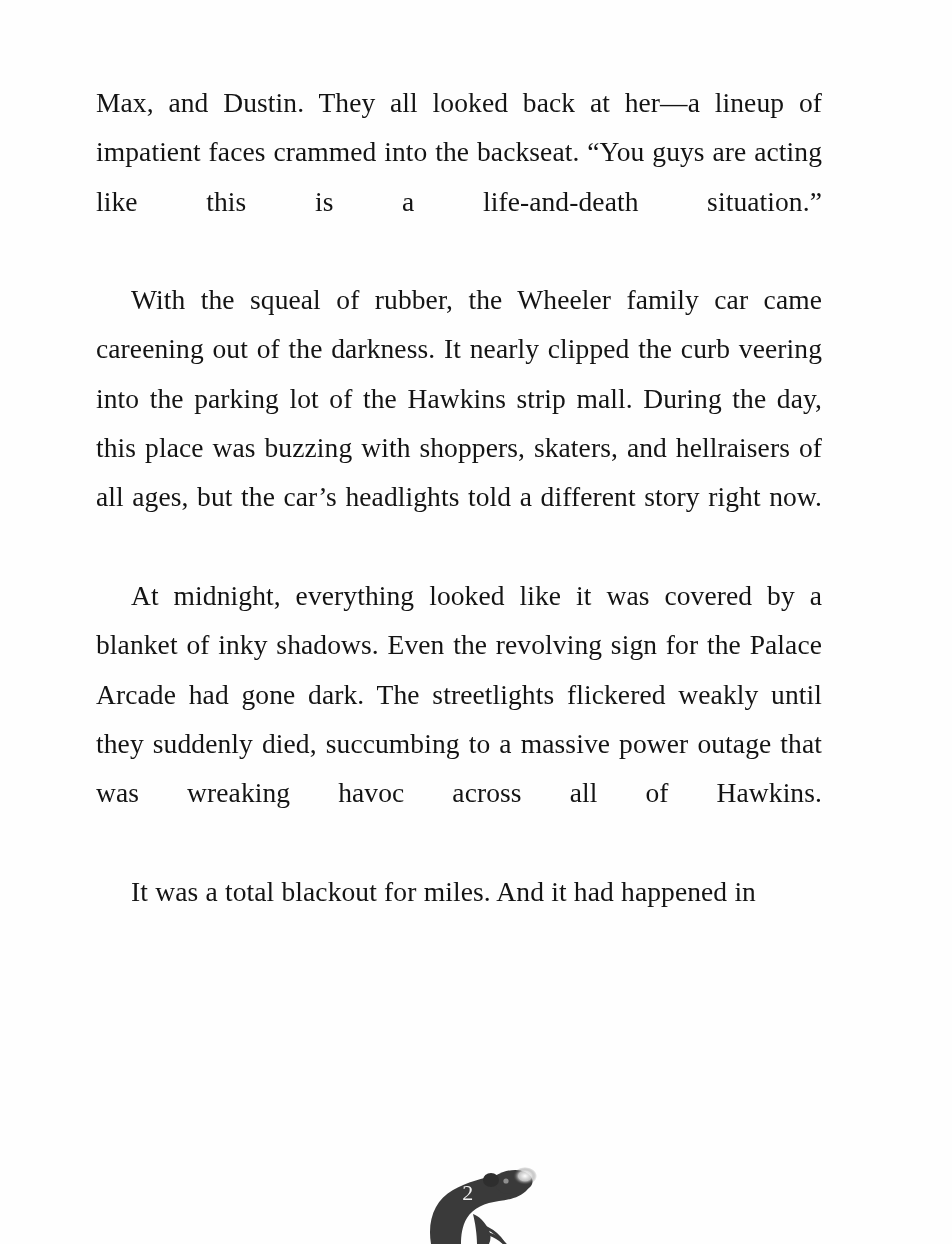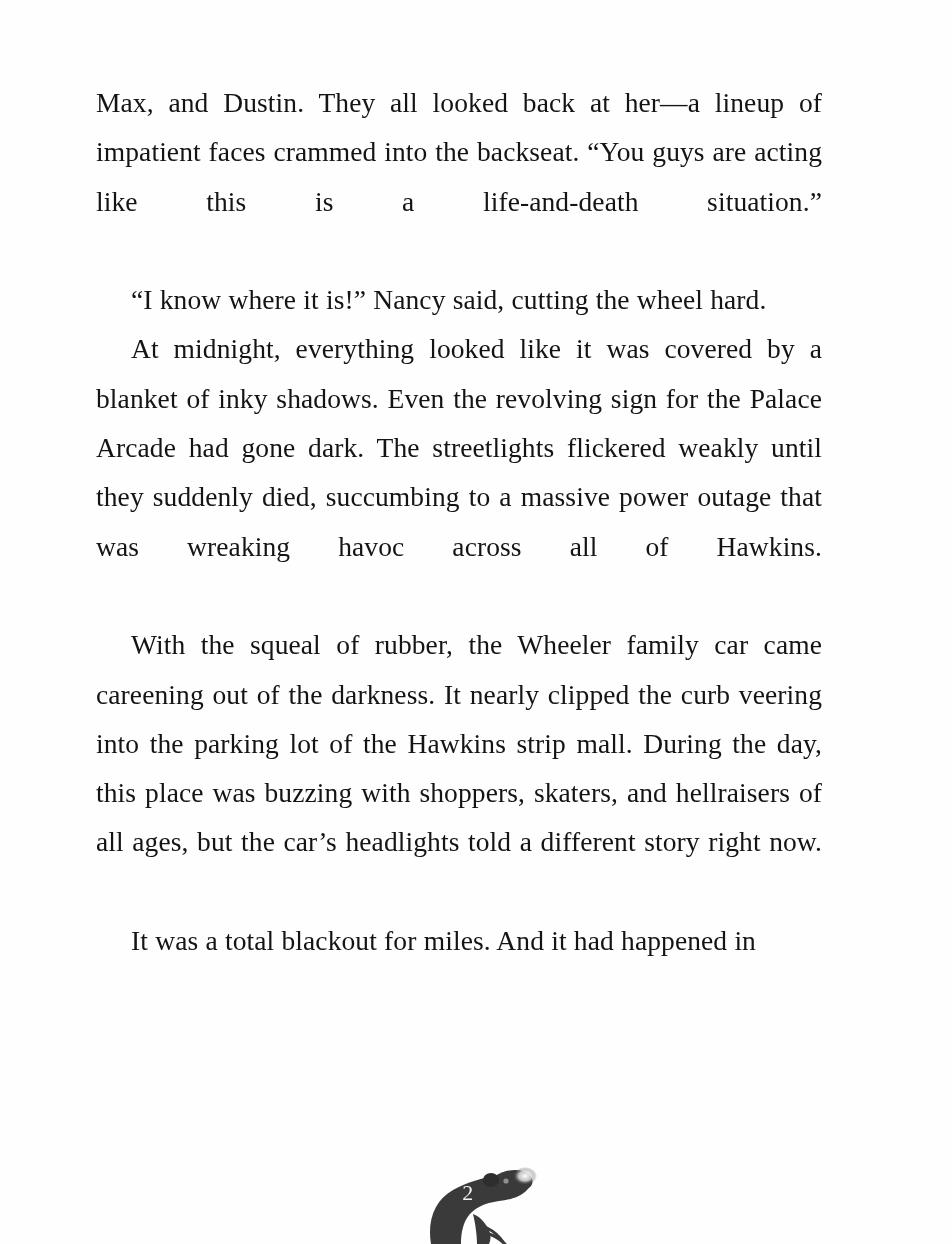--- a/index.html
+++ b/index.html
@@ -86,23 +86,22 @@
     text-shadow: 0 0 1px rgba(0,0,0,0.25);
   }
 </style>
 </head>
 <body>
 
 <div class="page">
 
   <div class="text-column">
     <p class="para full-justify">Max, and Dustin. They all looked back at her—a lineup of impatient faces crammed into the backseat. “You guys are acting like this is a life-and-death situation.”</p>
-    <p class="para indent">“I know where it is!” Nancy said, cutting the wheel hard.</p>
+    <p class="para indent full-justify tight">With the squeal of rubber, the Wheeler family car came careening out of the darkness. It nearly clipped the curb veering into the parking lot of the Hawkins strip mall. During the day, this place was buzzing with shoppers, skaters, and hellraisers of all ages, but the car’s headlights told a different story right now.</p>
     <p class="para indent full-justify">At midnight, everything looked like it was covered by a blanket of inky shadows. Even the revolving sign for the Palace Arcade had gone dark. The streetlights flickered weakly until they suddenly died, succumbing to a massive power outage that was wreaking havoc across all of Hawkins.</p>
-    <p class="para indent full-justify tight">With the squeal of rubber, the Wheeler family car came careening out of the darkness. It nearly clipped the curb veering into the parking lot of the Hawkins strip mall. During the day, this place was buzzing with shoppers, skaters, and hellraisers of all ages, but the car’s headlights told a different story right now.</p>
     <p class="para indent">It was a total blackout for miles. And it had happened in</p>
   </div>
 
   <div class="footer-ornament">
     <div class="rat-wrap">
       <svg class="rat-svg" width="130" height="96" viewBox="0 0 130 96" xmlns="http://www.w3.org/2000/svg">
         <defs>
           <radialGradient id="snoutGlow" cx="50%" cy="50%" r="50%">
             <stop offset="0%" stop-color="#ffffff" stop-opacity="1"></stop>
             <stop offset="55%" stop-color="#d8d8d8" stop-opacity="0.85"></stop>

